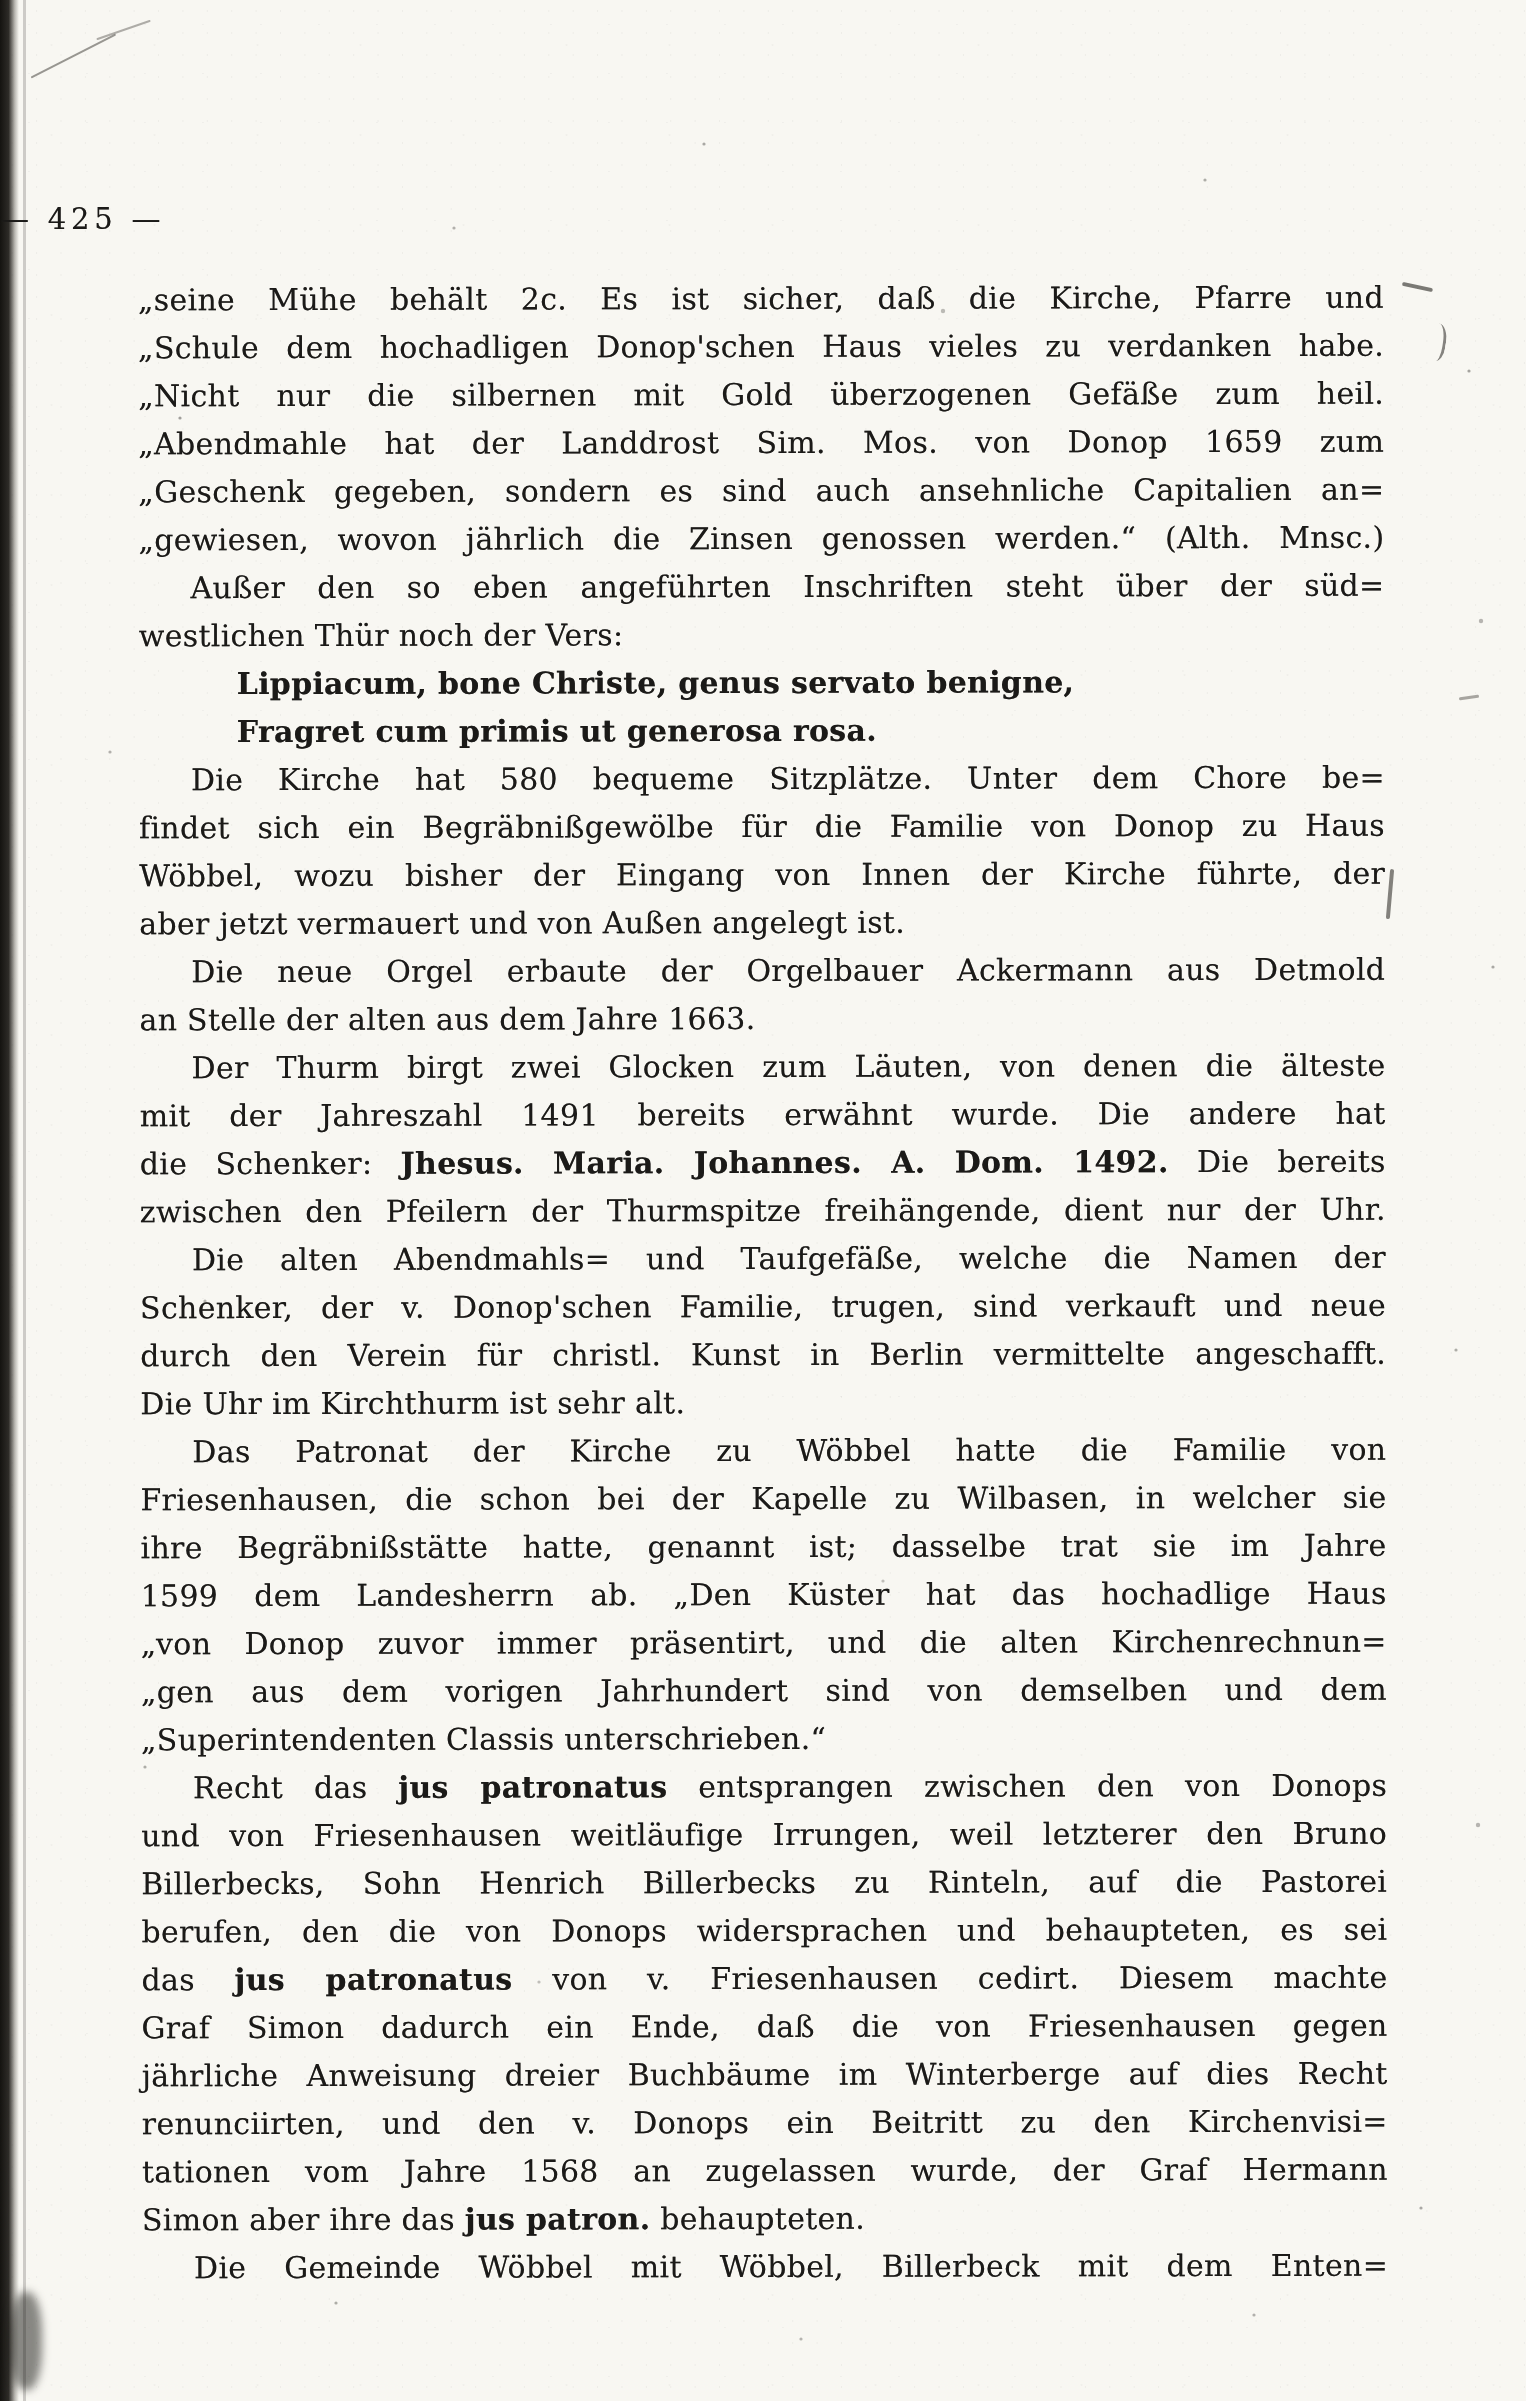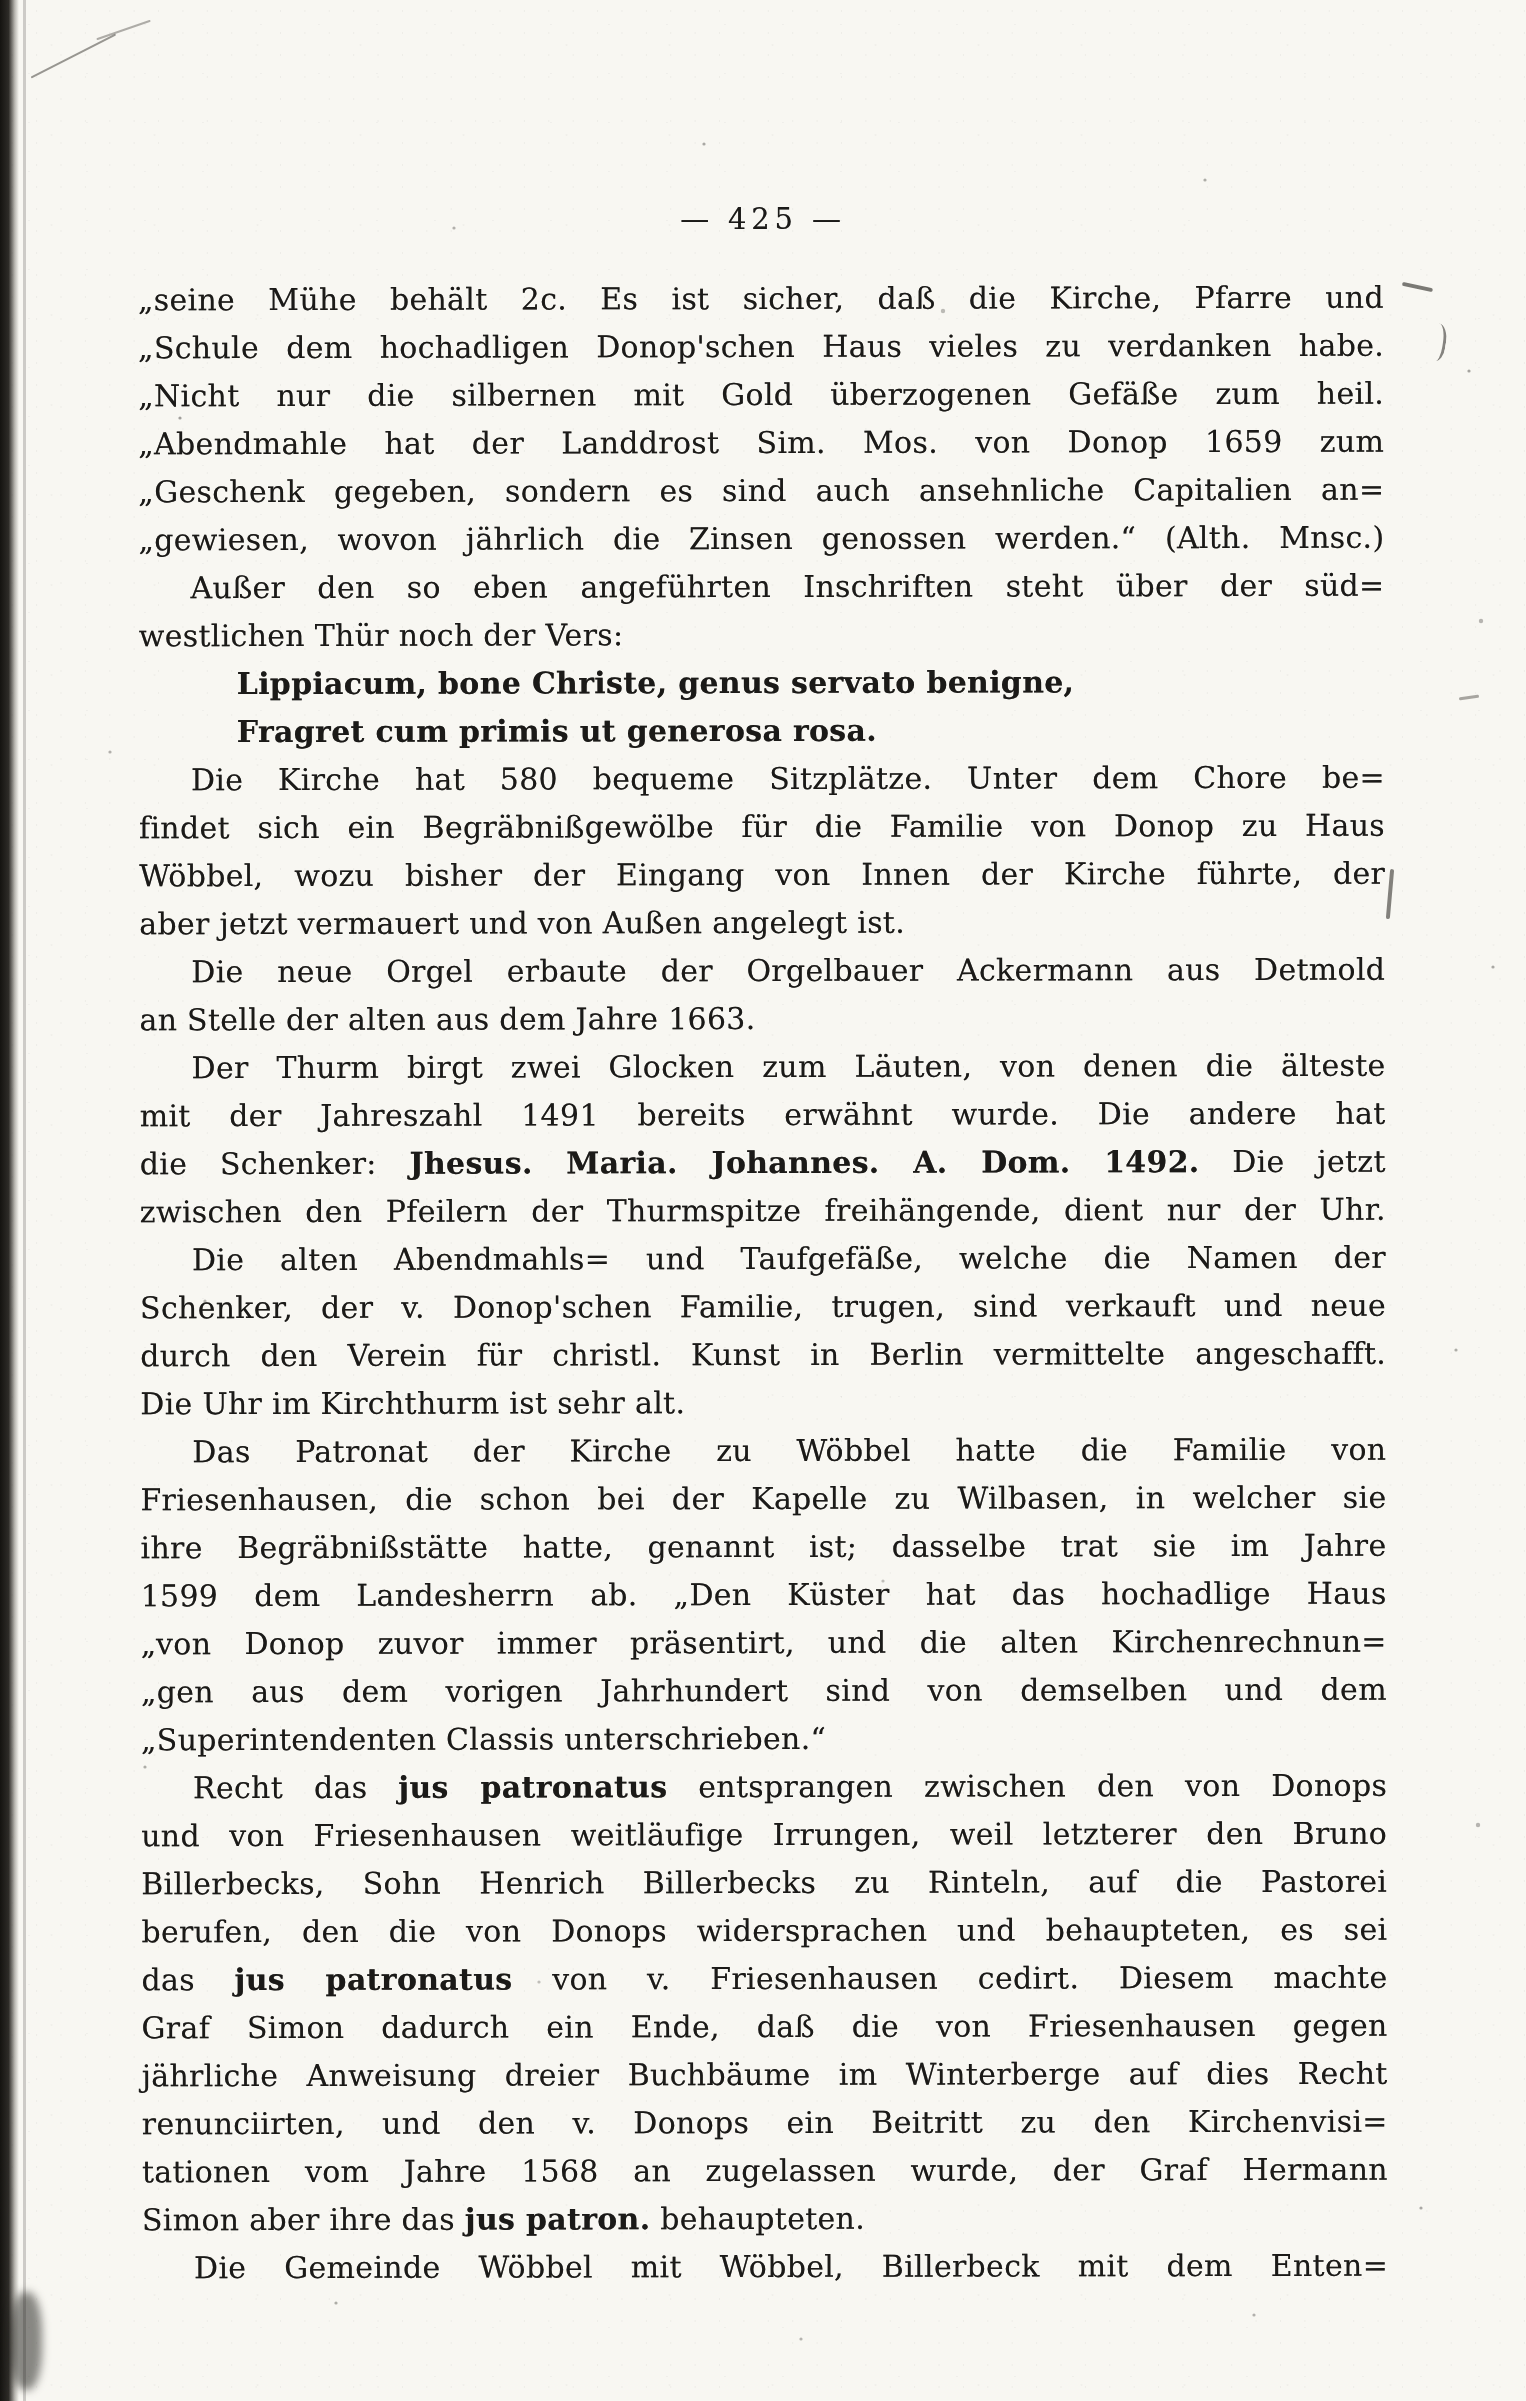--- a/index.html
+++ b/index.html
@@ -26,21 +26,20 @@
       radial-gradient(rgba(40,38,34,0.05) 0.6px, transparent 1px),
       radial-gradient(rgba(40,38,34,0.04) 0.6px, transparent 1.2px),
       radial-gradient(rgba(40,38,34,0.035) 0.7px, transparent 1.4px);
     background-size: 24.4px 22px, 58px 49px, 103px 90px;
   }
   .page-number {
     position: absolute;
     top: 202px;
     left: 0;
     width: 1526px;
-    text-align: center;
     font-size: 29px;
     letter-spacing: 4.8px;
     text-shadow: 0 0 0.6px rgba(20,20,20,0.5);
   }
   .text-block {
     position: absolute;
     left: 140px;
     top: 275px;
     width: 1246px;
     font-size: 30px;
@@ -169,21 +168,21 @@
         <div class="line fill"><span>Wöbbel, wozu bisher der Eingang von Innen der Kirche führte, der</span></div>
         <div class="line"><span>aber jetzt vermauert und von Außen angelegt ist.</span></div>
       </div>
       <div class="para body">
         <div class="line indent fill"><span>Die neue Orgel erbaute der Orgelbauer Ackermann aus Detmold</span></div>
         <div class="line"><span>an Stelle der alten aus dem Jahre 1663.</span></div>
       </div>
       <div class="para body">
         <div class="line indent fill"><span>Der Thurm birgt zwei Glocken zum Läuten, von denen die älteste</span></div>
         <div class="line fill"><span>mit der Jahreszahl 1491 bereits erwähnt wurde.  Die andere hat</span></div>
-        <div class="line fill"><span>die Schenker: </span><span class="bold">Jhesus. Maria. Johannes. A. Dom. 1492.</span><span> Die jetzt</span></div>
+        <div class="line fill"><span>die Schenker: </span><span class="bold">Jhesus. Maria. Johannes. A. Dom. 1492.</span><span> Die bereits</span></div>
         <div class="line fill"><span>zwischen den Pfeilern der Thurmspitze freihängende, dient nur der Uhr.</span></div>
       </div>
       <div class="para body">
         <div class="line indent fill"><span>Die alten Abendmahls= und Taufgefäße, welche die Namen der</span></div>
         <div class="line fill"><span>Schenker, der v. Donop'schen Familie, trugen, sind verkauft und neue</span></div>
         <div class="line fill"><span>durch den Verein für christl. Kunst in Berlin vermittelte angeschafft.</span></div>
         <div class="line"><span>Die Uhr im Kirchthurm ist sehr alt.</span></div>
       </div>
       <div class="para body">
         <div class="line indent fill"><span>Das Patronat der Kirche zu Wöbbel hatte die Familie von</span></div>

